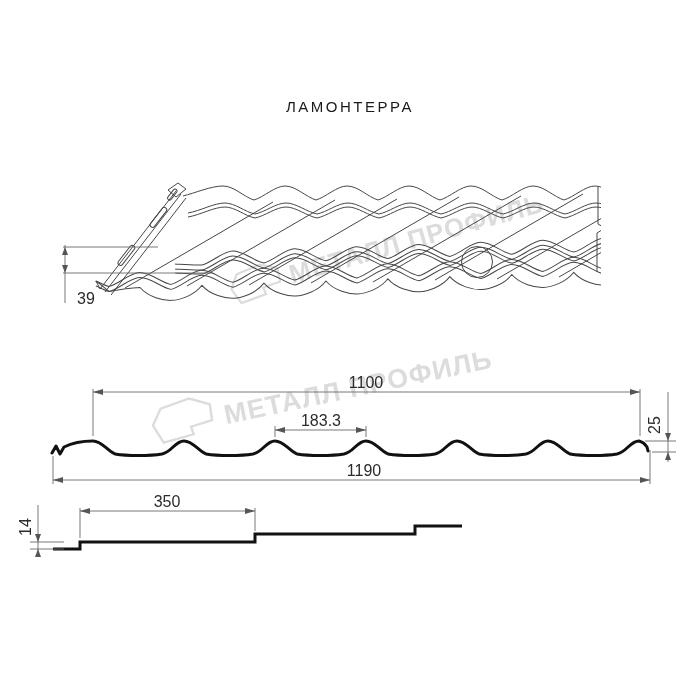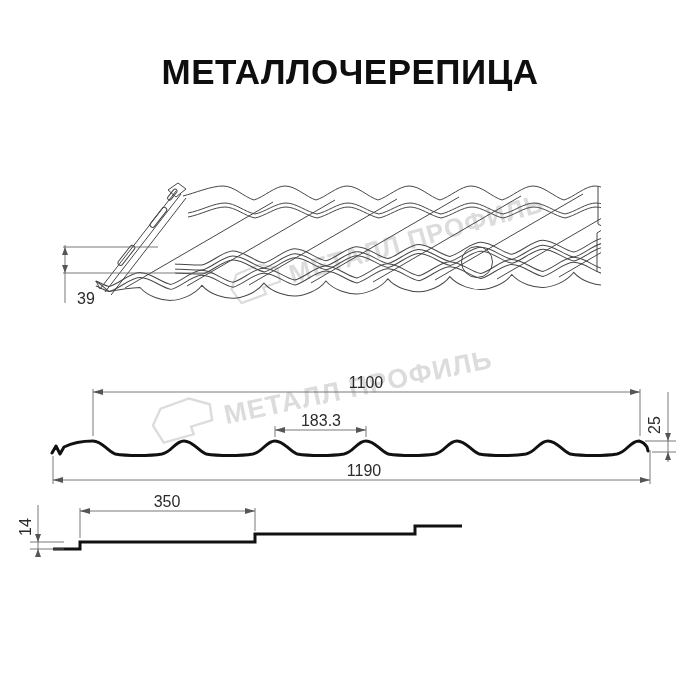--- a/index.html
+++ b/index.html
@@ -11,21 +11,21 @@
          font-size:15px;font-weight:400;letter-spacing:2.5px;color:#1a1a1a;}
   svg text{font-family:"Liberation Sans",sans-serif;}
   .dimtxt{font-size:16px;fill:#2b2b2b;}
   .wmtxt{font-size:26px;font-weight:700;letter-spacing:1px;fill:#dcdcdc;}
 </style>
 </head>
 <body>
 
 <div class="stage">
 
-  <div class="title">МЕТАЛЛОЧЕРЕПИЦА</div>
+  <div class="subtitle">ЛАМОНТЕРРА</div>
 
   <svg width="700" height="700" viewBox="0 0 700 700" style="position:absolute;left:0;top:0;">
 
     <defs>
       <clipPath id="clip3d">
           <rect x="50" y="164" width="551" height="150"></rect>
         </clipPath>
     </defs>
 
     <g>

